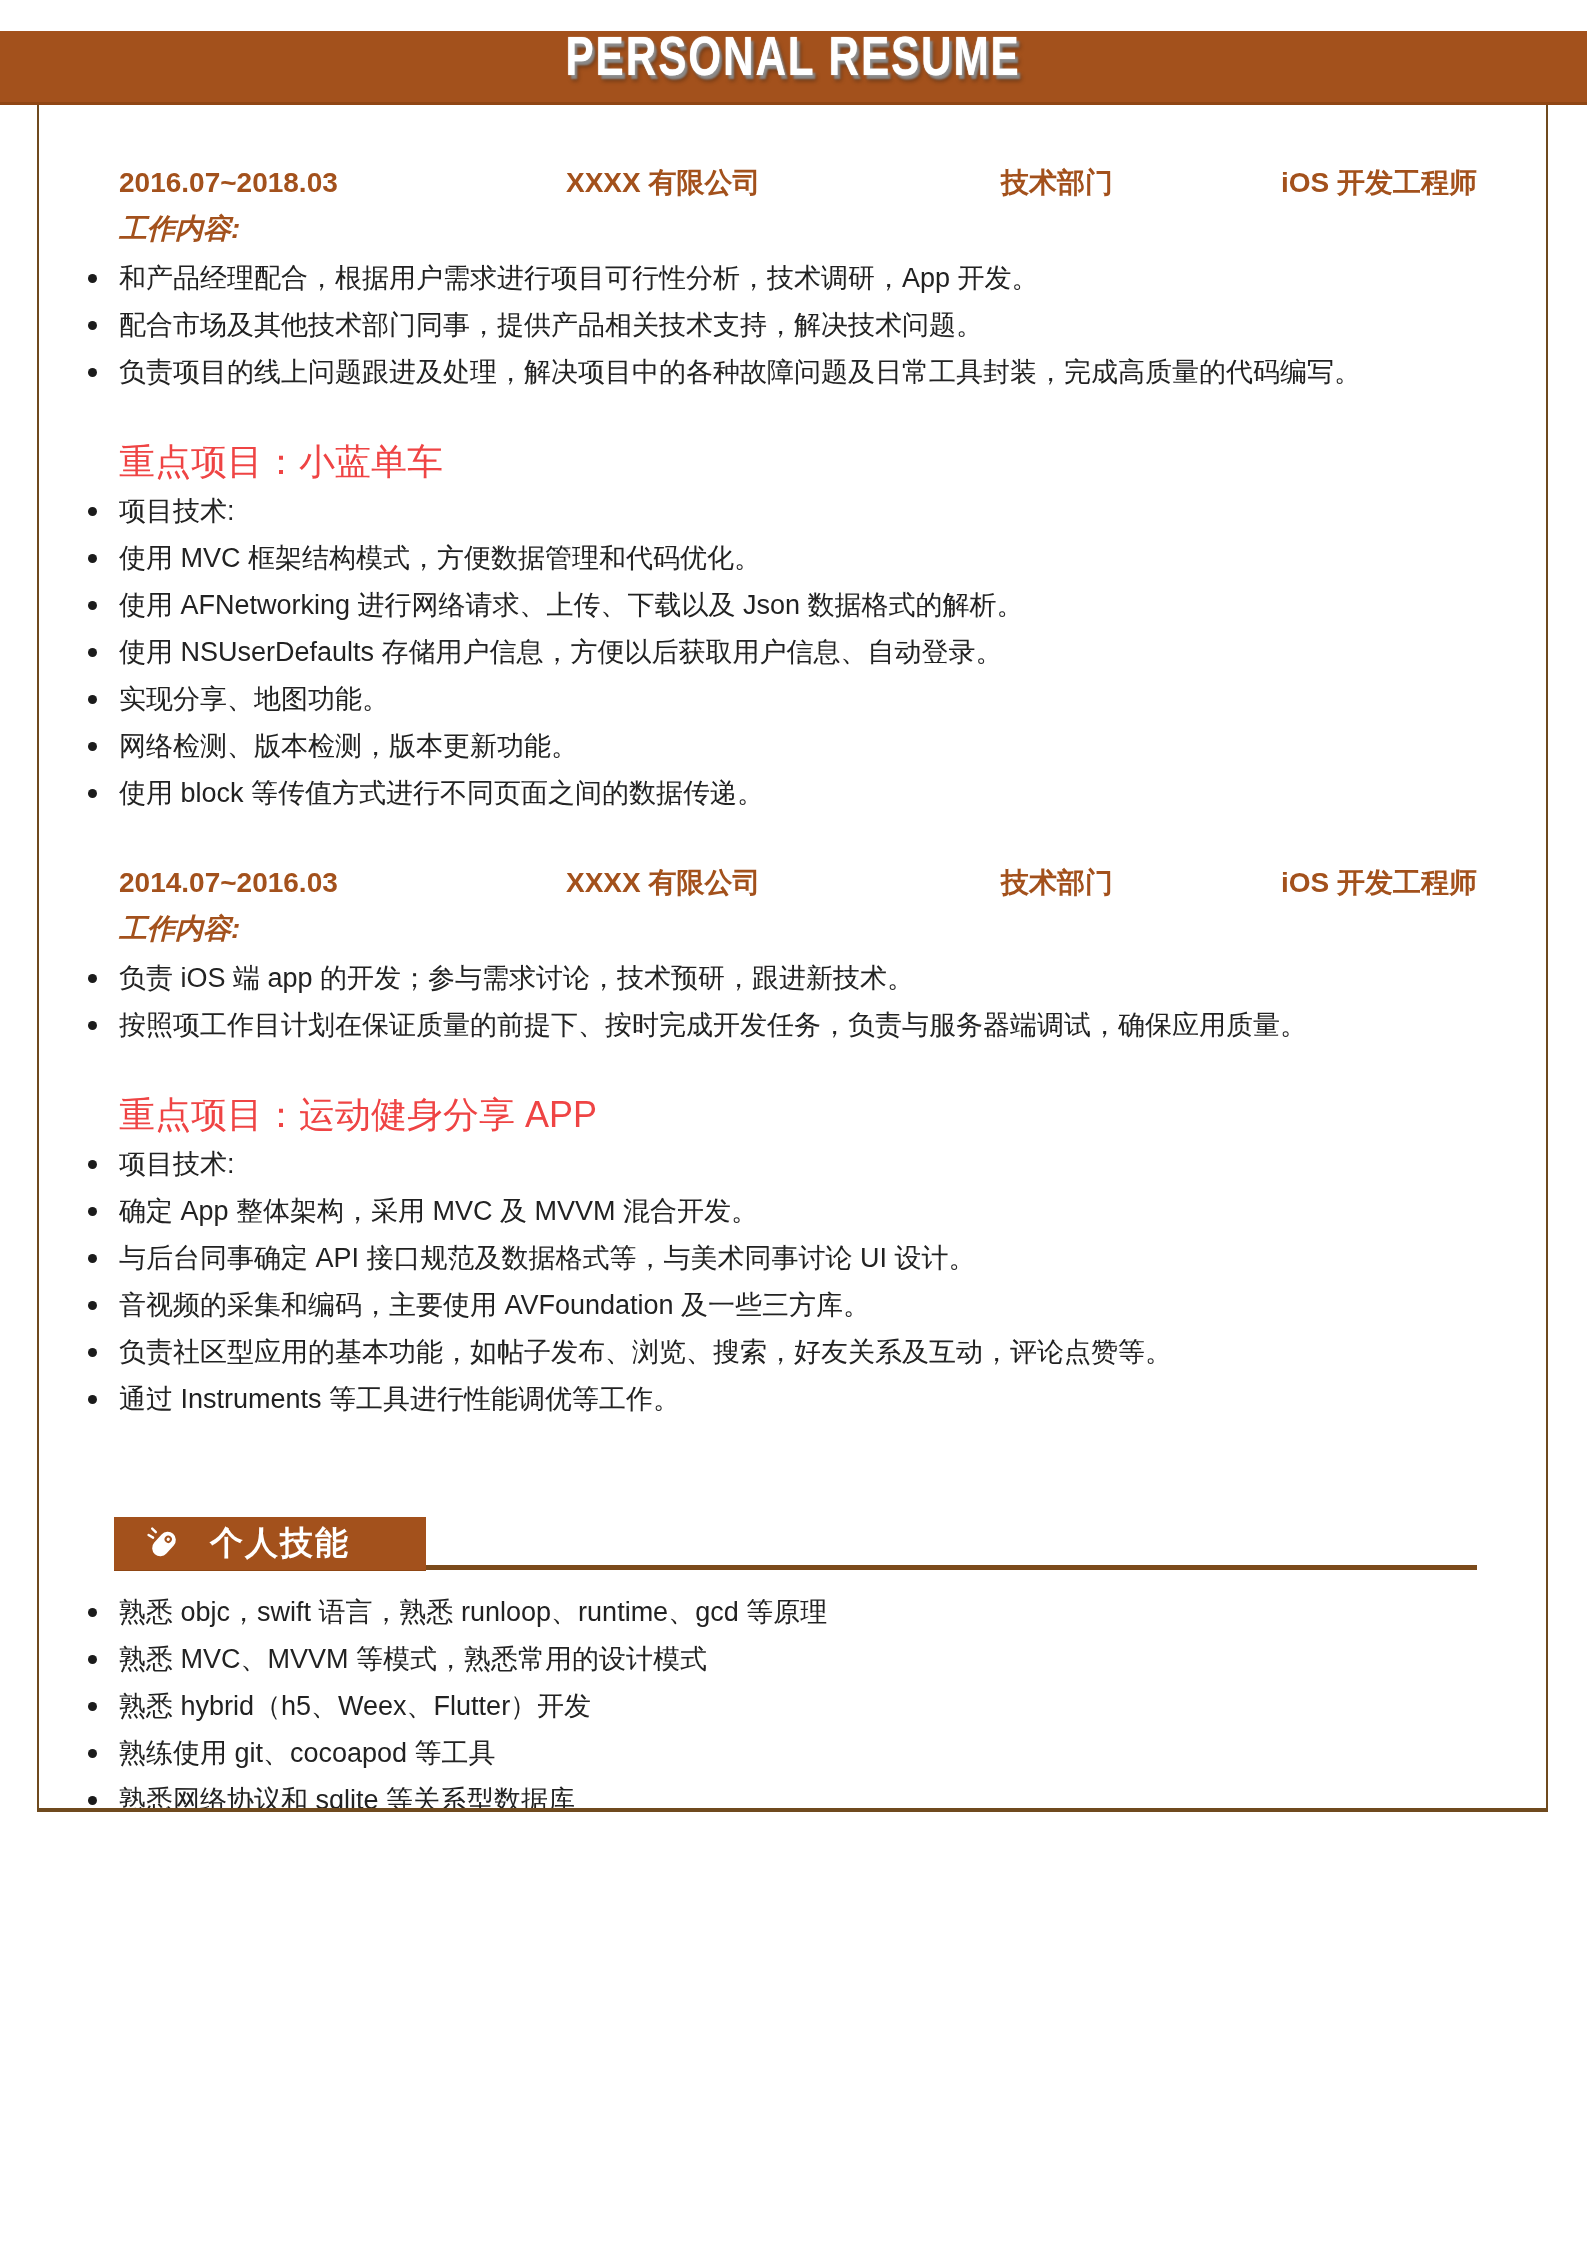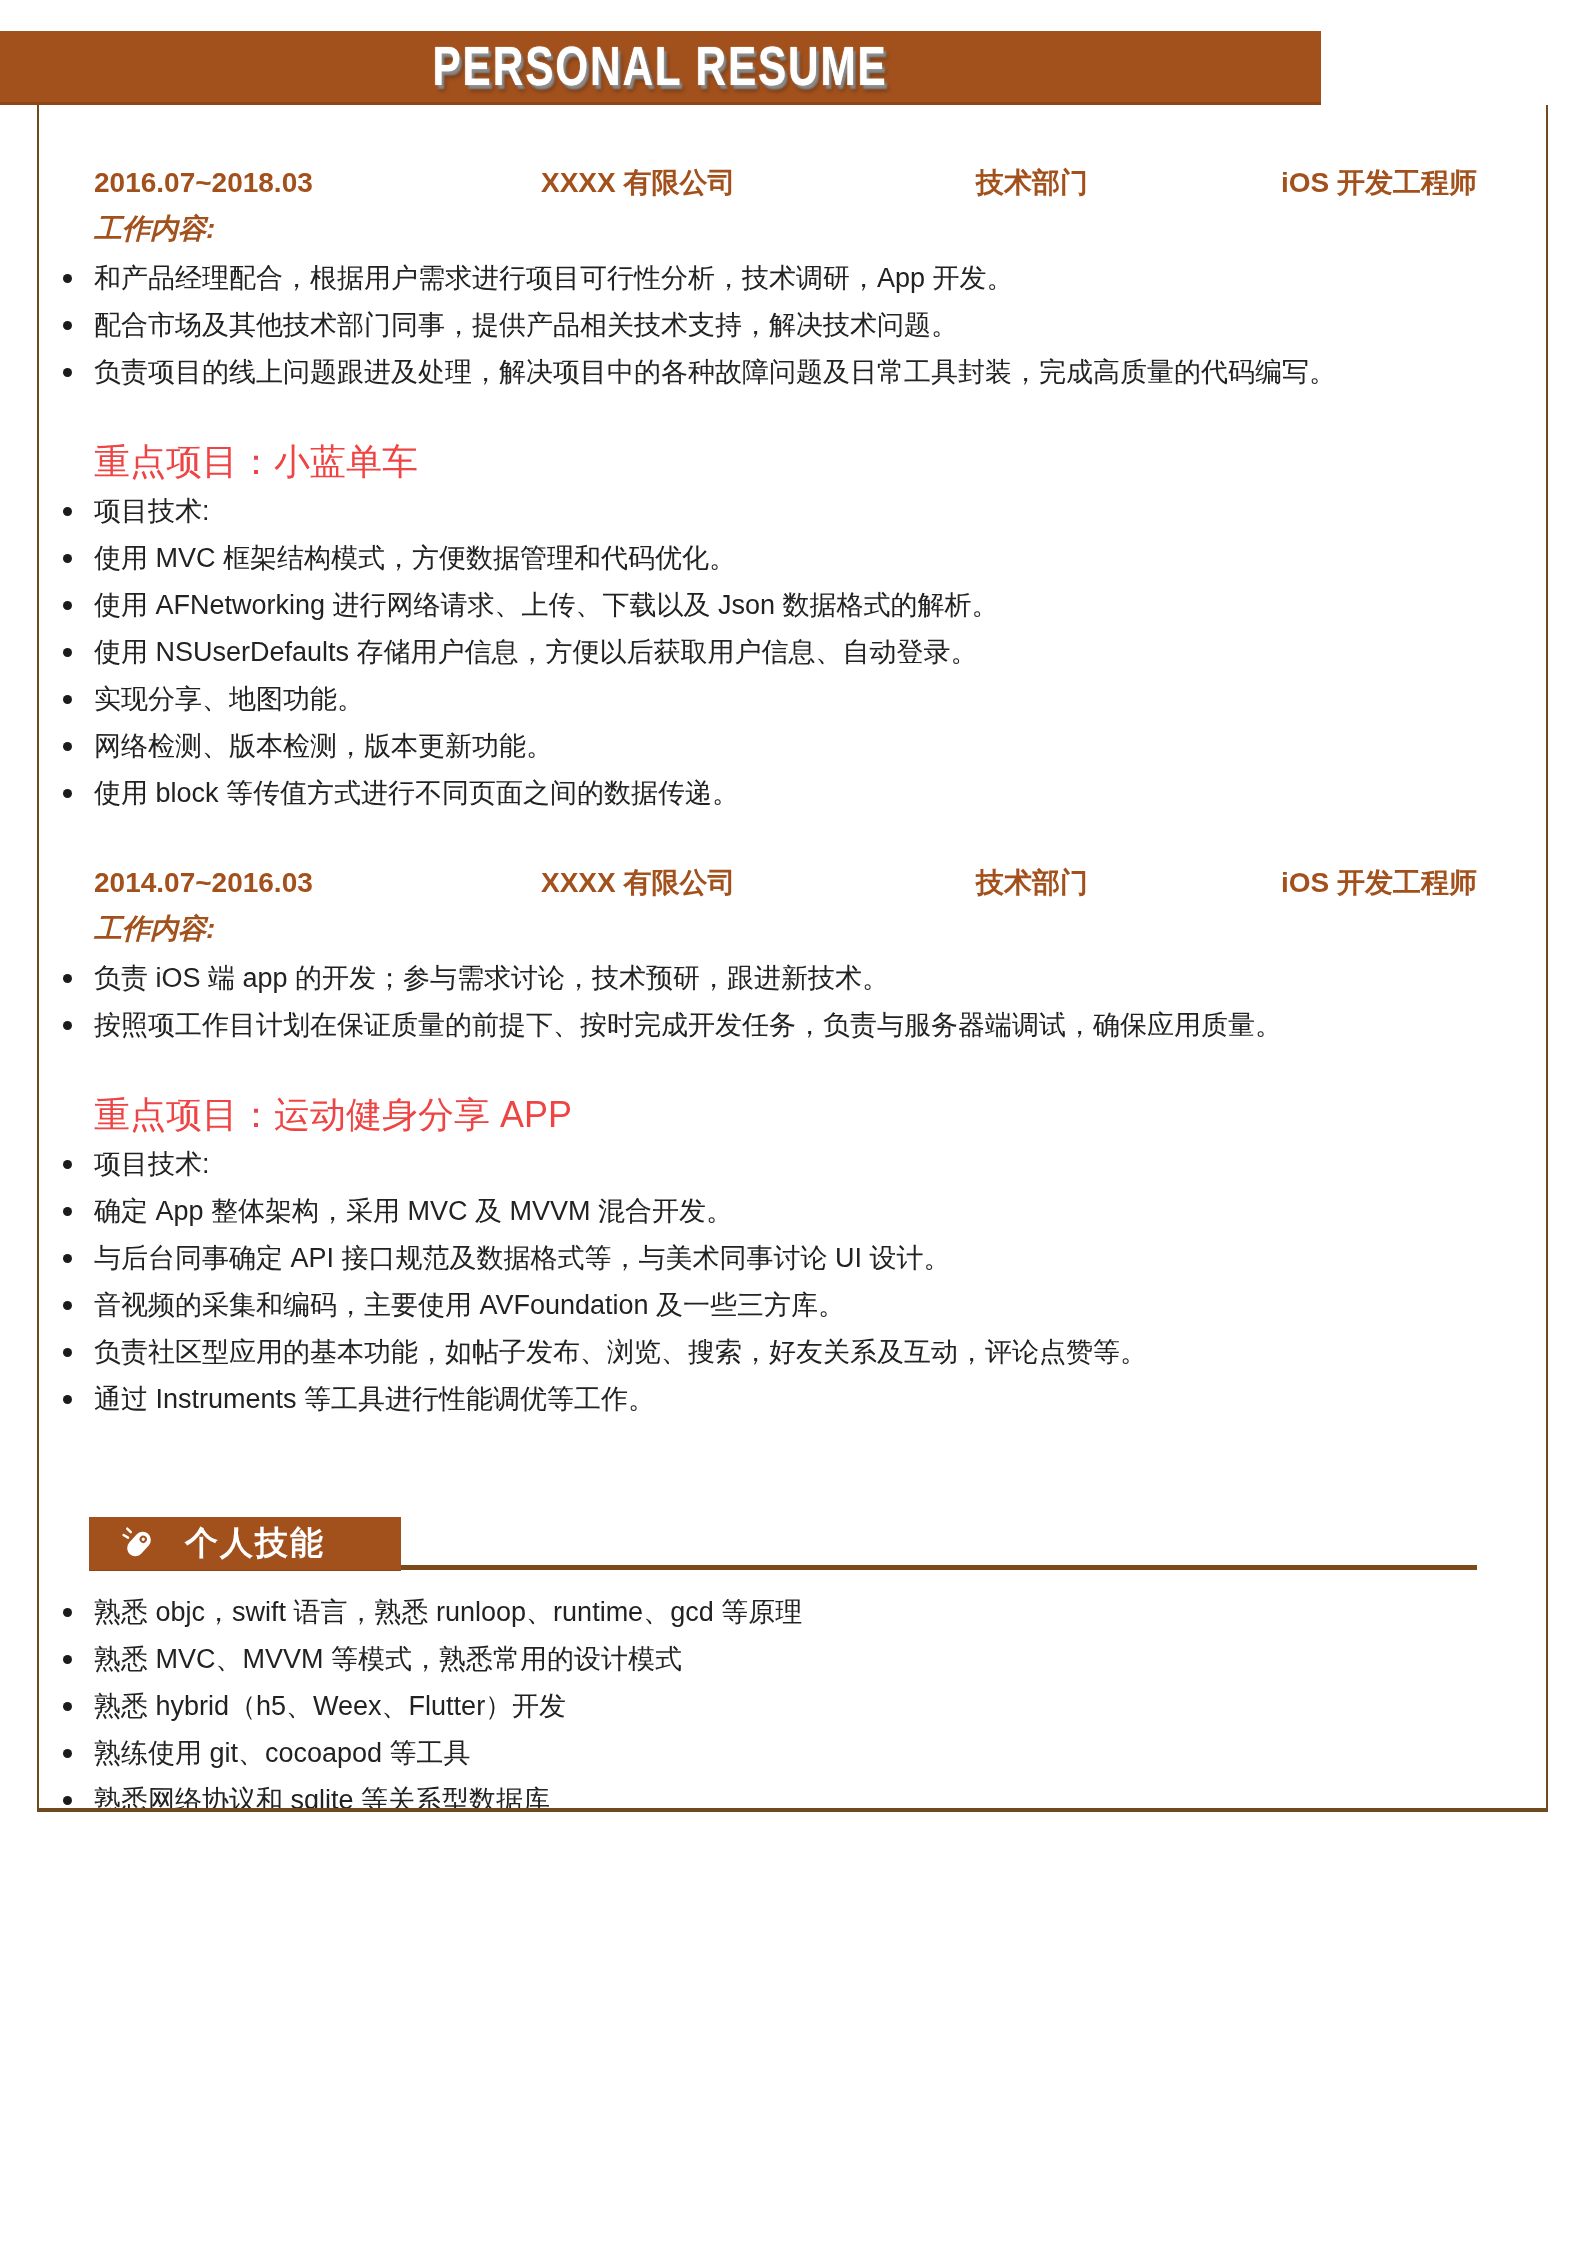--- a/index.html
+++ b/index.html
@@ -6,42 +6,42 @@
   .page{
     position:relative;
     width:1587px;height:2245px;
     background:#ffffff;
     overflow:hidden;
     font-family:"Liberation Sans","DejaVu Sans",sans-serif;
     color:#222222;
   }
   
   .banner{
-    position:absolute;left:0;top:31px;width:1321px;height:74px;
+    position:absolute;left:0;top:31px;width:1587px;height:74px;
     background:#A3511C;
-    display:flex;align-items:center;justify-content:center;
+    display:flex;align-items:flex-start;justify-content:center;
     border-bottom:3px solid #8F4614;
     box-sizing:border-box;
   }
   .banner-title{
     display:inline-block;
     font-size:45px;font-weight:bold;letter-spacing:2px;
     color:#ffffff;
     transform:scaleY(1.22) scaleX(.94);
     text-shadow:0 0 1px #e8e8e8, 3px 3px 2px #8a8a8a, 4px 5px 4px rgba(0,0,0,.35);
   }
   
   .frame{
     position:absolute;left:37px;top:105px;
     width:1511px;height:1707px;
     border-left:2px solid #6F4A1E;
     border-right:2px solid #6F4A1E;
     border-bottom:4px solid #6F4A1E;
     box-sizing:border-box;
-    padding:58px 69px 0 55px;
+    padding:58px 69px 0 80px;
     overflow:hidden;
   }
   
   .head-row{
     display:grid;
     grid-template-columns:447px 435px 1fr auto;
     align-items:baseline;
     font-size:28px;font-weight:bold;color:#A3511C;
     line-height:40px;height:40px;
   }

